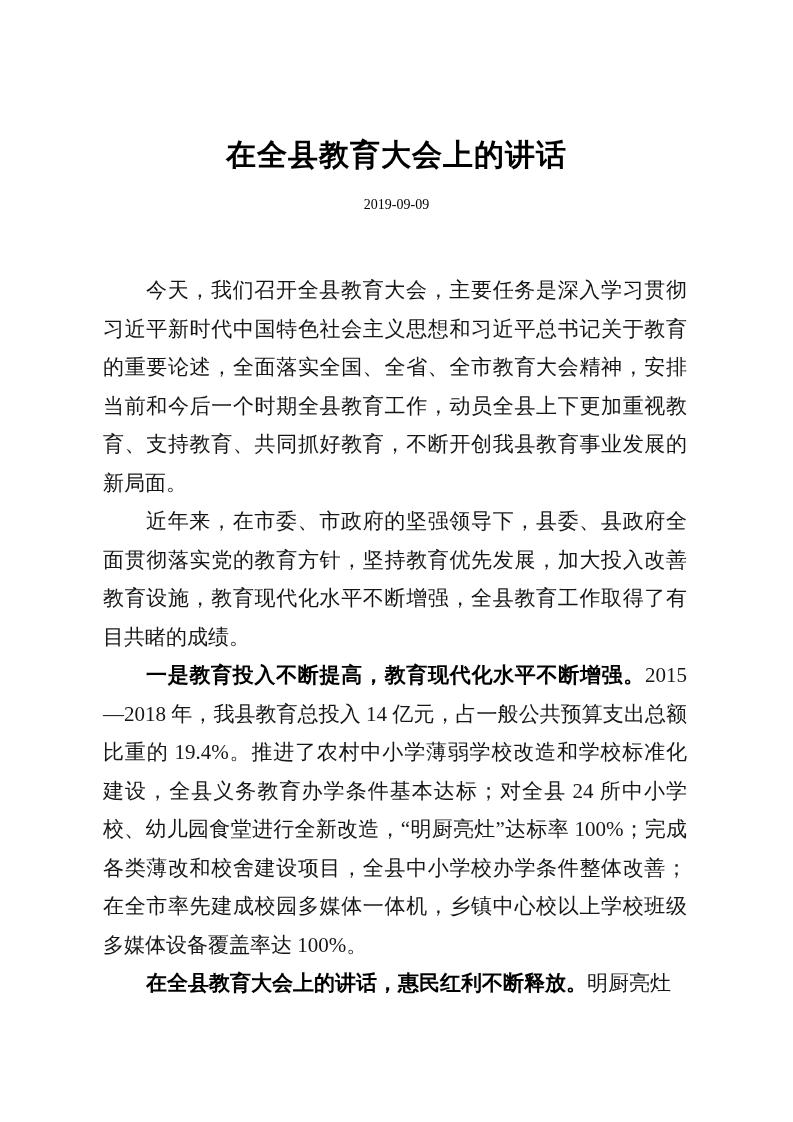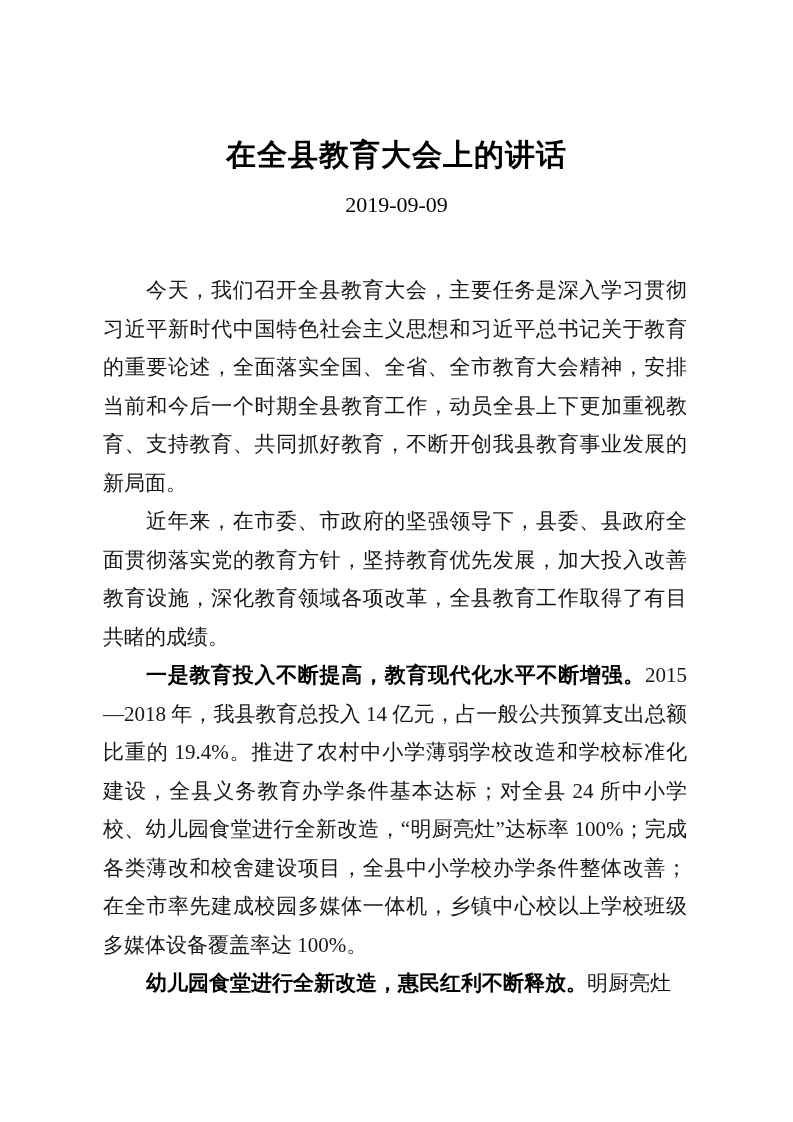--- a/index.html
+++ b/index.html
@@ -30,21 +30,21 @@
     text-align: center;
     font-size: 19px;
     line-height: 24px;
     letter-spacing: 5px;
     color: #111111;
   }
   .doc-date {
     margin-top: 20px;
     text-align: center;
     font-family: "Liberation Serif", "DejaVu Serif", serif;
-    font-size: 22px;
+    font-size: 14px;
     line-height: 26px;
     color: #000000;
   }
   .doc-body {
     margin-top: 53px;
     padding-left: 103px;
     padding-right: 106px;
   }
   .para {
     font-size: 21px;
@@ -62,17 +62,17 @@
 </style>
 </head>
 <body>
 
 <div class="page">
   <h1 class="doc-title">在全县教育大会上的讲话</h1>
   <div class="doc-date">2019-09-09</div>
 
   <div class="doc-body">
     <p class="para"><span class="lead"></span><span>今天，我们召开全县教育大会，主要任务是深入学习贯彻习近平新时代中国特色社会主义思想和习近平总书记关于教育的重要论述，全面落实全国、全省、全市教育大会精神，安排当前和今后一个时期全县教育工作，动员全县上下更加重视教育、支持教育、共同抓好教育，不断开创我县教育事业发展的新局面。</span></p>
-    <p class="para"><span class="lead"></span><span>近年来，在市委、市政府的坚强领导下，县委、县政府全面贯彻落实党的教育方针，坚持教育优先发展，加大投入改善教育设施，深化教育领域各项改革，全县教育工作取得了有目共睹的成绩。</span></p>
+    <p class="para"><span class="lead"></span><span>近年来，在市委、市政府的坚强领导下，县委、县政府全面贯彻落实党的教育方针，坚持教育优先发展，加大投入改善教育设施，教育现代化水平不断增强，全县教育工作取得了有目共睹的成绩。</span></p>
     <p class="para"><span class="lead">一是教育投入不断提高，教育现代化水平不断增强。</span><span>2015—2018 年，我县教育总投入 14 亿元，占一般公共预算支出总额比重的 19.4%。推进了农村中小学薄弱学校改造和学校标准化建设，全县义务教育办学条件基本达标；对全县 24 所中小学校、幼儿园食堂进行全新改造，“明厨亮灶”达标率 100%；完成各类薄改和校舍建设项目，全县中小学校办学条件整体改善；在全市率先建成校园多媒体一体机，乡镇中心校以上学校班级多媒体设备覆盖率达 100%。</span></p>
-    <p class="para"><span class="lead">幼儿园食堂进行全新改造，惠民红利不断释放。</span><span>明厨亮灶</span></p>
+    <p class="para"><span class="lead">在全县教育大会上的讲话，惠民红利不断释放。</span><span>明厨亮灶</span></p>
   </div>
 </div>
 
 </body></html>

